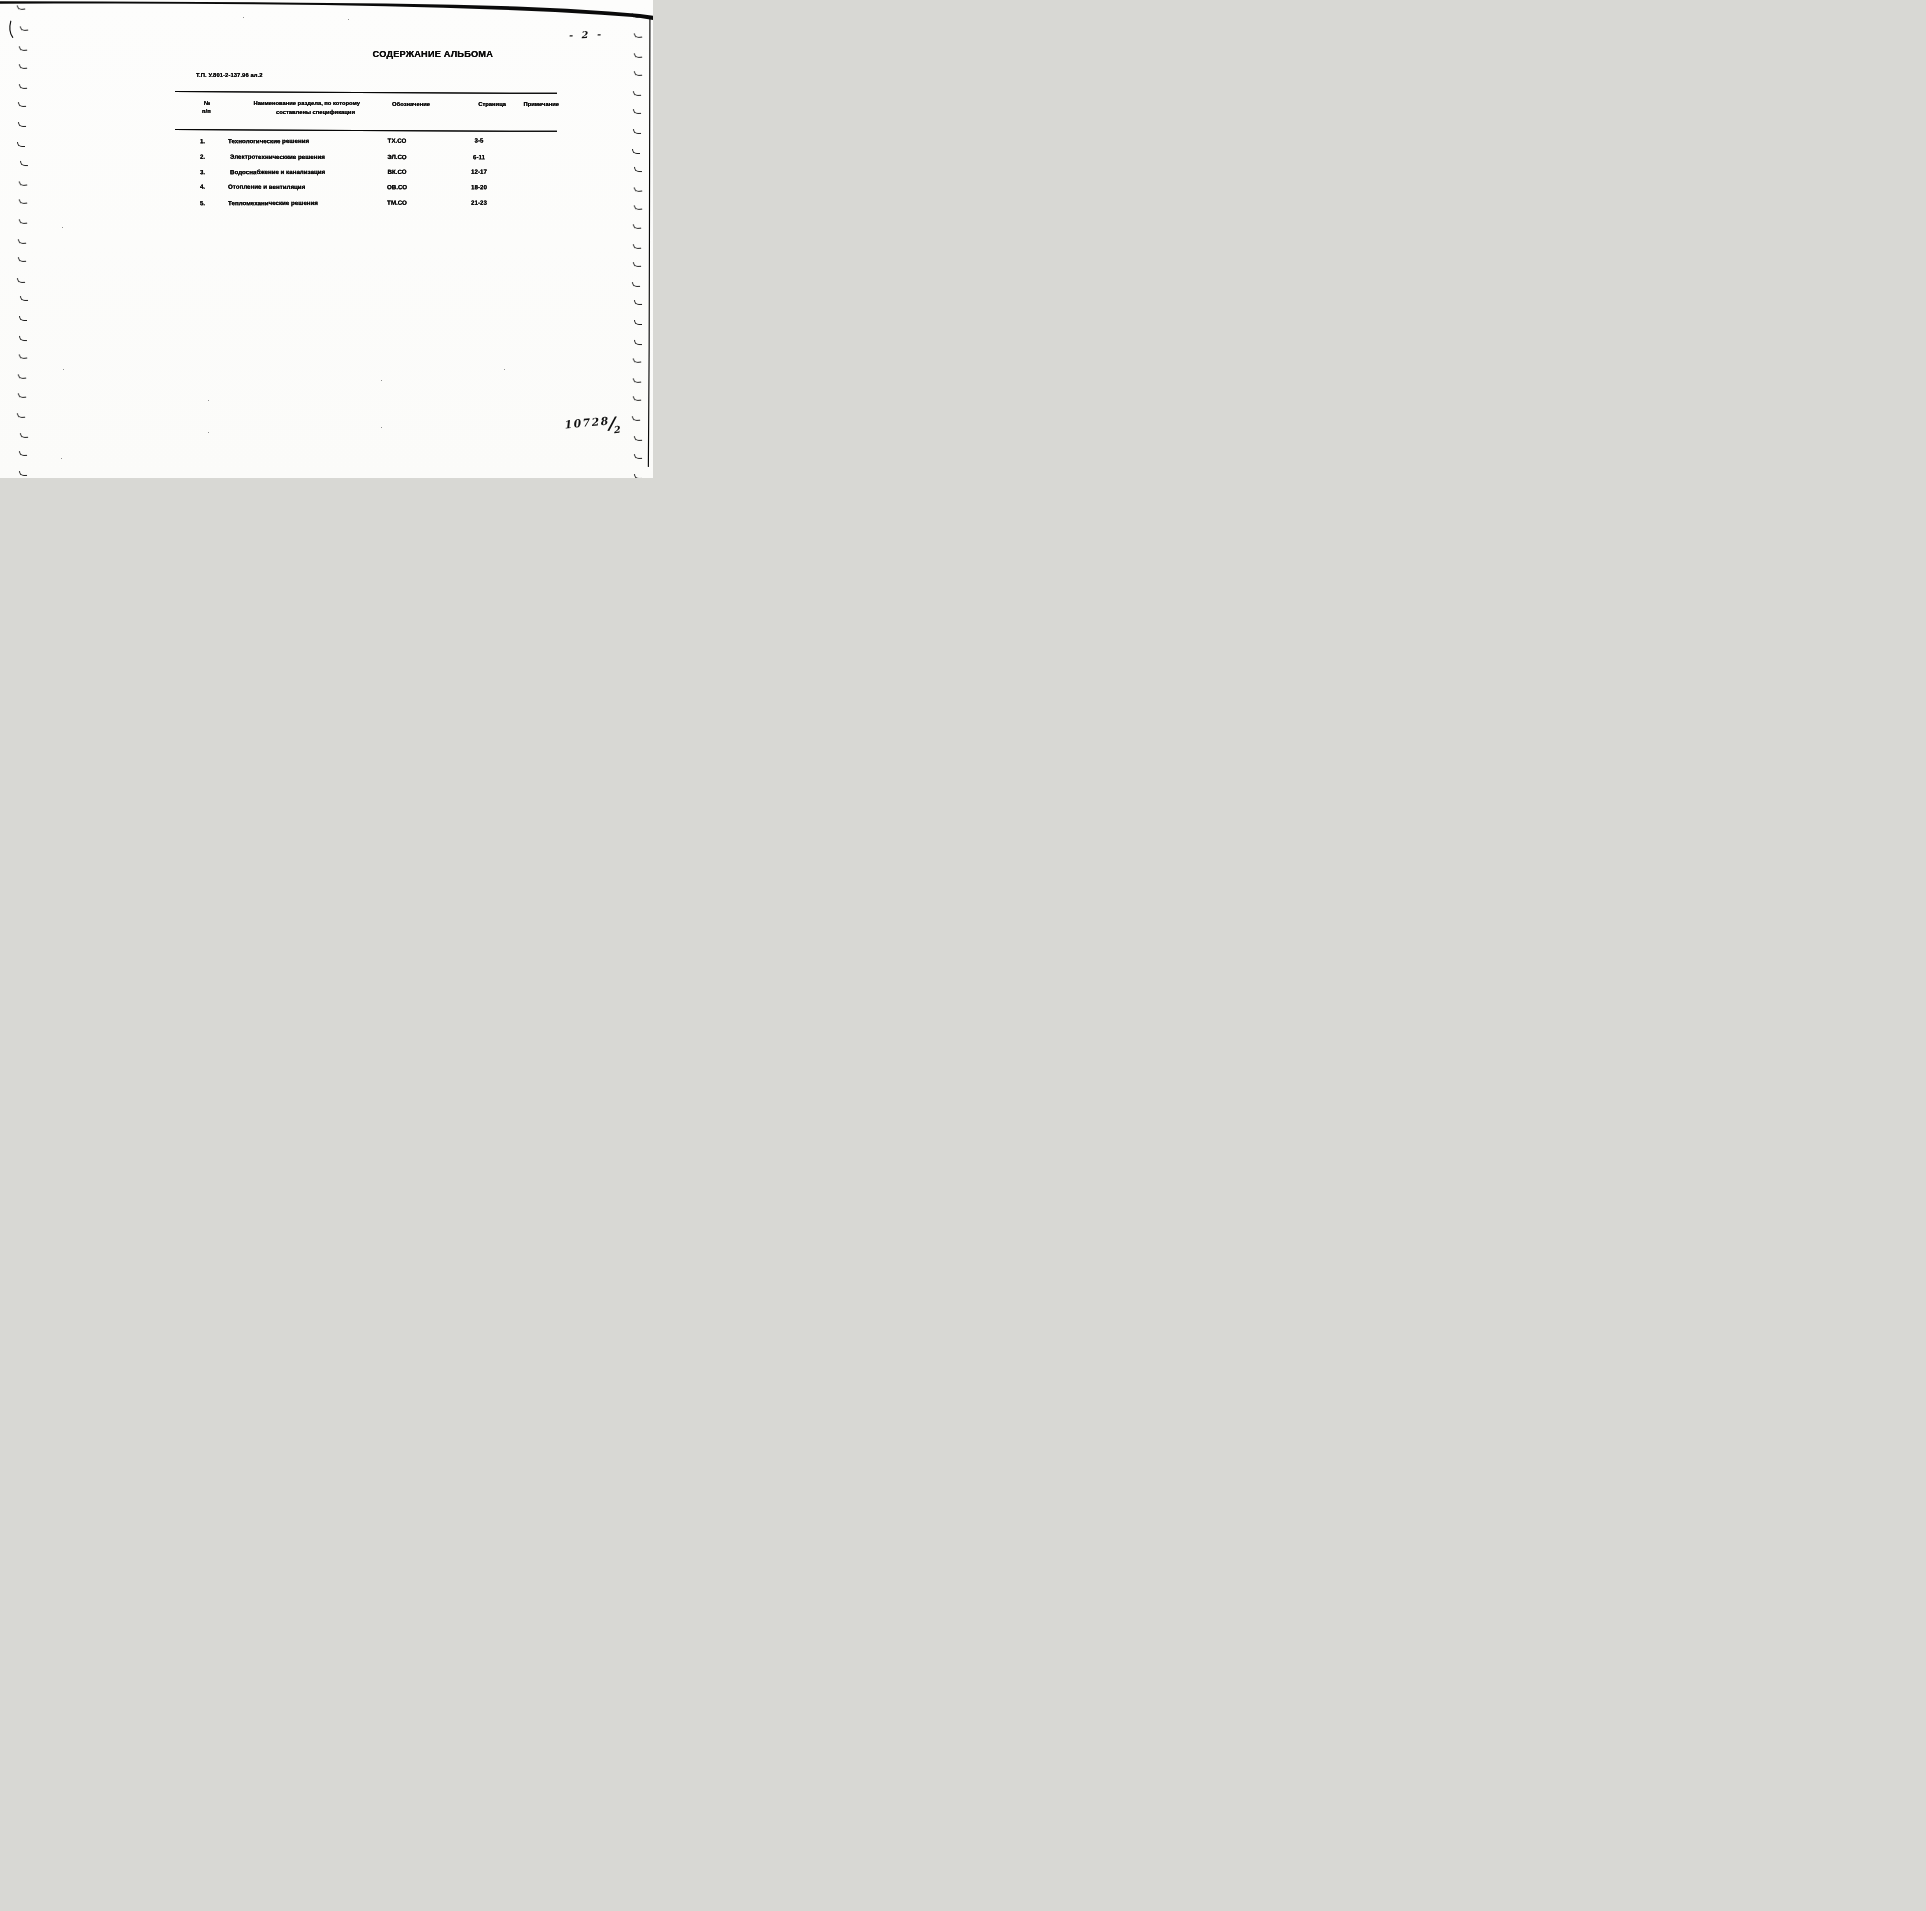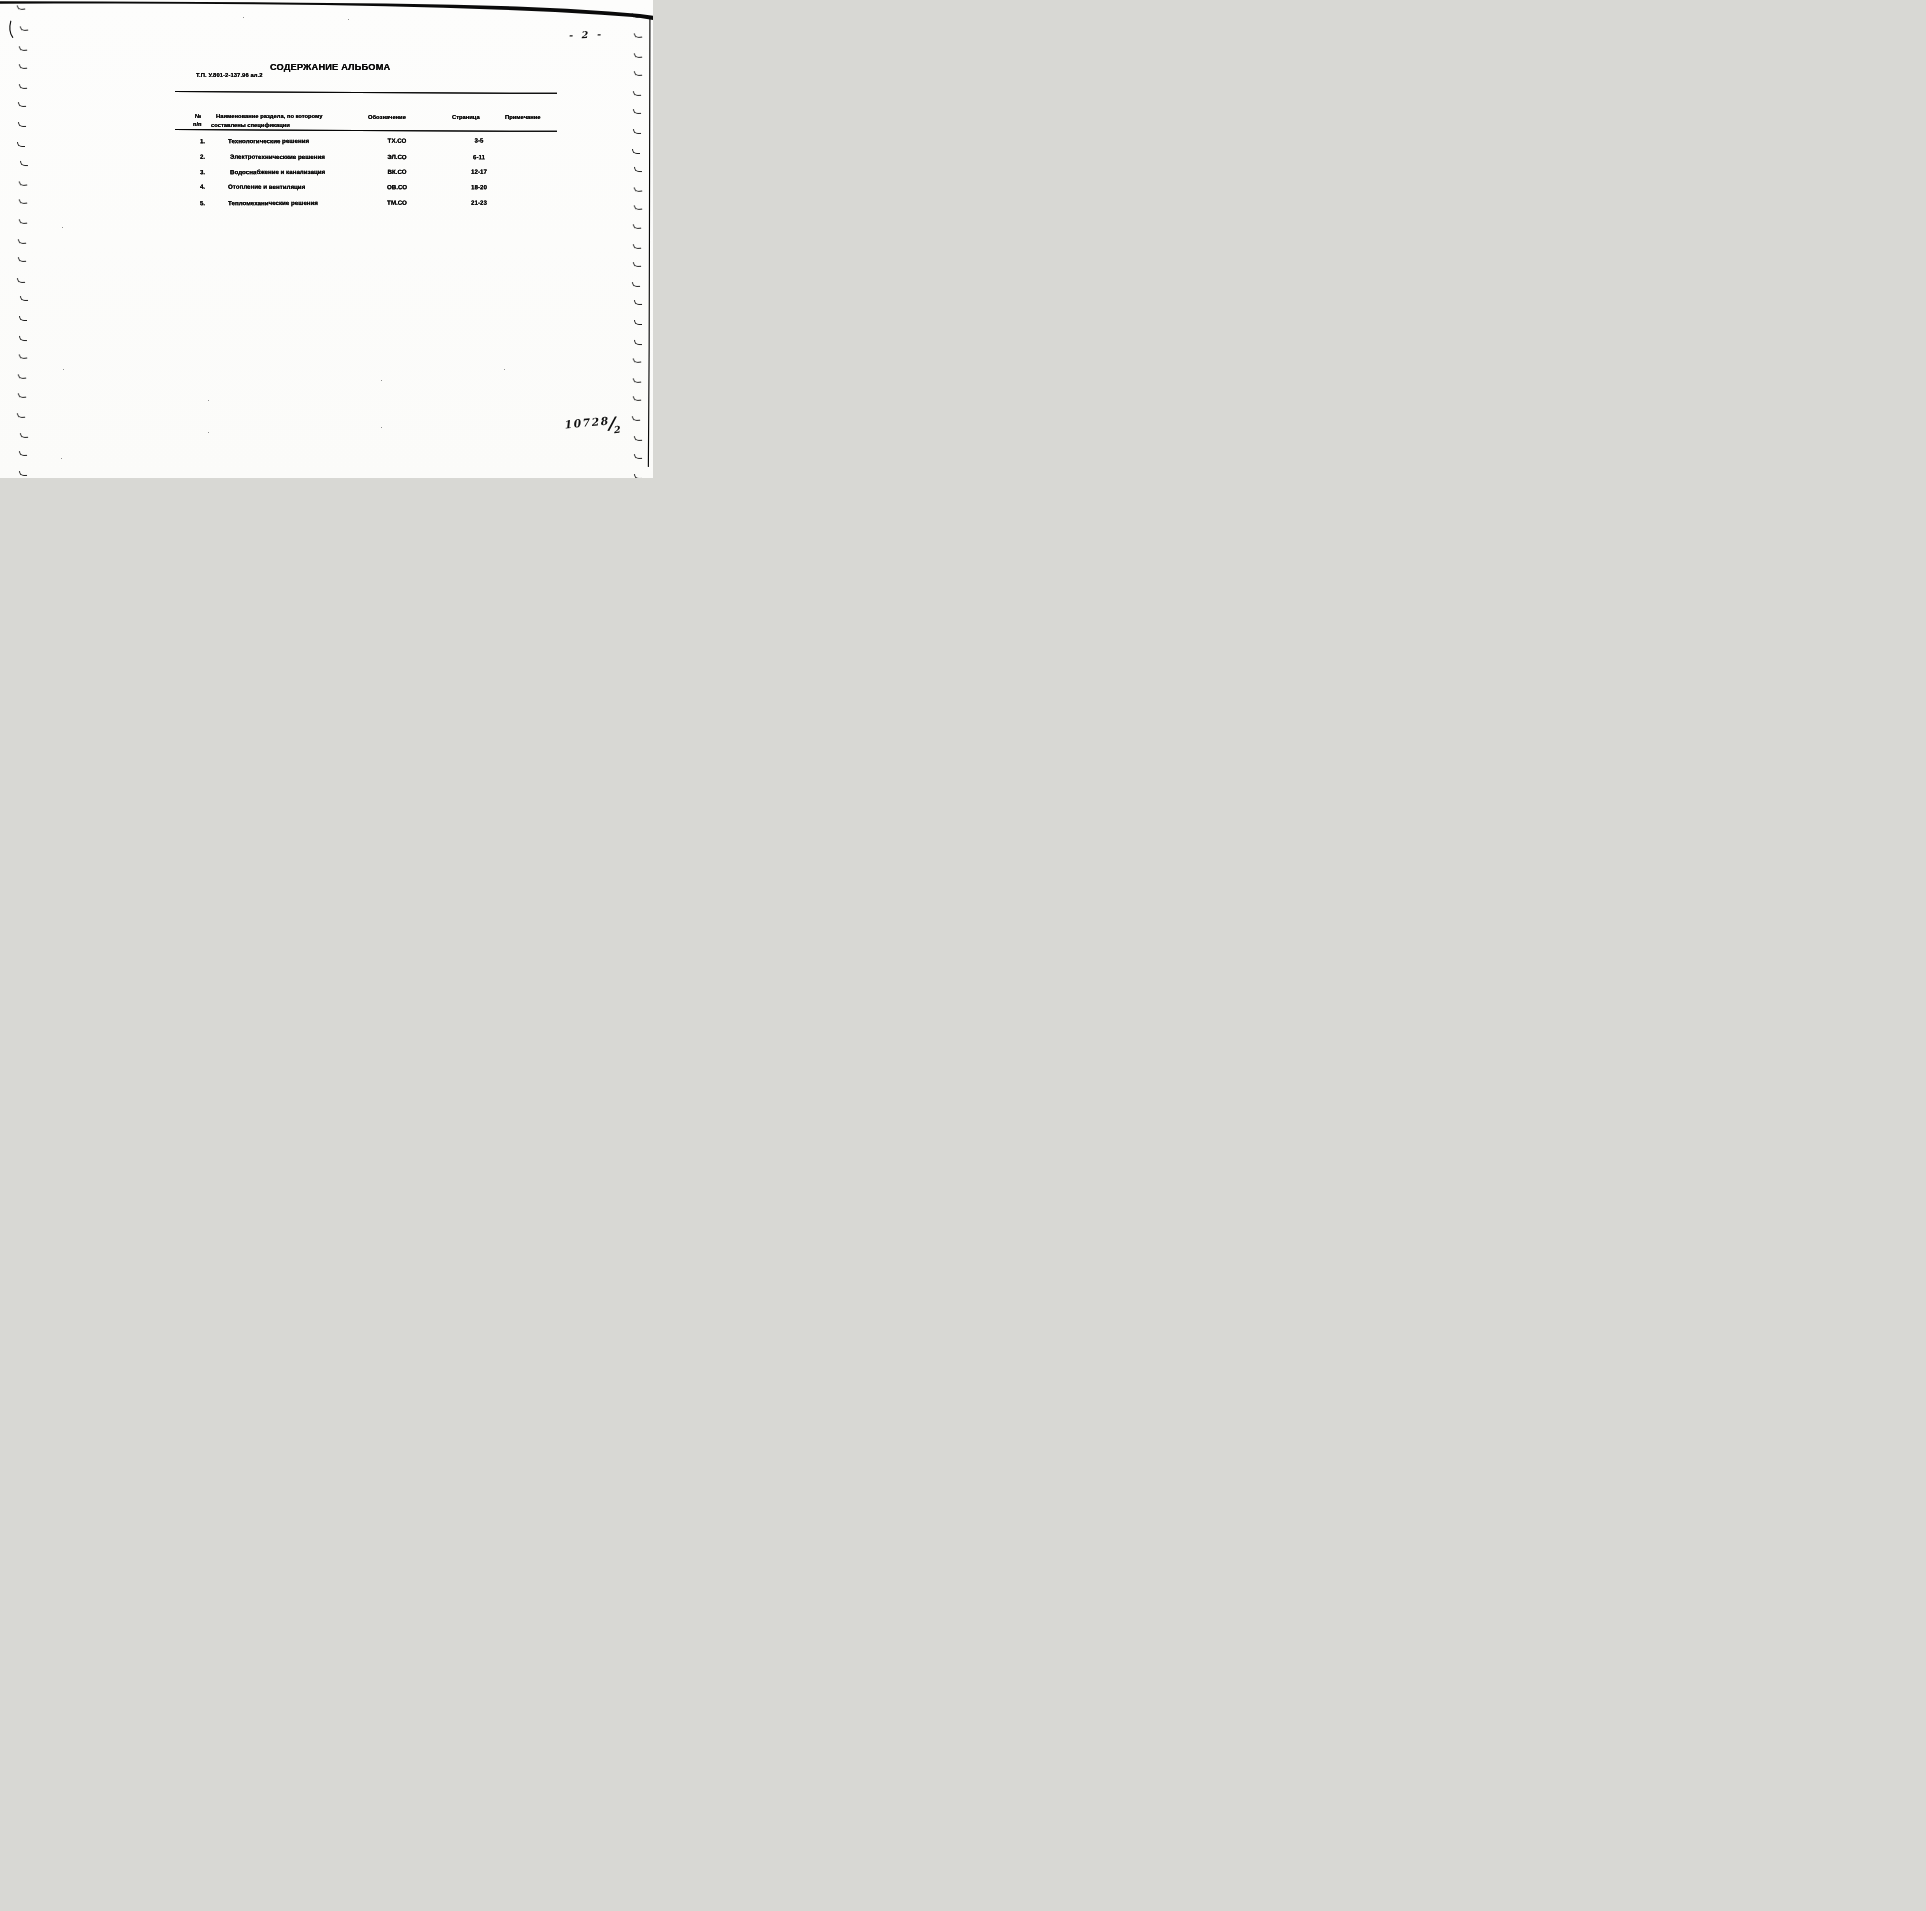--- a/index.html
+++ b/index.html
@@ -7,21 +7,21 @@
     position:relative; width:653px; height:478px; overflow:hidden;
     background:linear-gradient(180deg,#fdfdfc 0%,#fbfbf9 100%);
     font-family:"Liberation Sans",sans-serif; color:#0b0b0b;
   }
   .abs{position:absolute;}
   .ink{
     font-weight:bold;
     text-shadow:0 0 0.2px rgba(0,0,0,.9), 0.1px 0.1px 0 rgba(0,0,0,.4);
     white-space:nowrap;
   }
-  .ctr{text-align:left;margin-top:13px;}
+  .ctr{text-align:right;}
   .title{left:270px; top:49px; width:223px; font-size:9.2px; letter-spacing:0.2px;}
   .doc-code{left:196px; top:72px; font-size:5.8px; letter-spacing:0.1px;}
   .rule{
     position:absolute; left:175px; width:382px; height:1.3px; background:#060606;
     transform:rotate(.28deg); transform-origin:left center;
     box-shadow:0 0 0.4px #000;
   }
   .rule-top{top:91px;}
   .rule-mid{top:129px;}
   .hdr{font-size:5.8px;}

